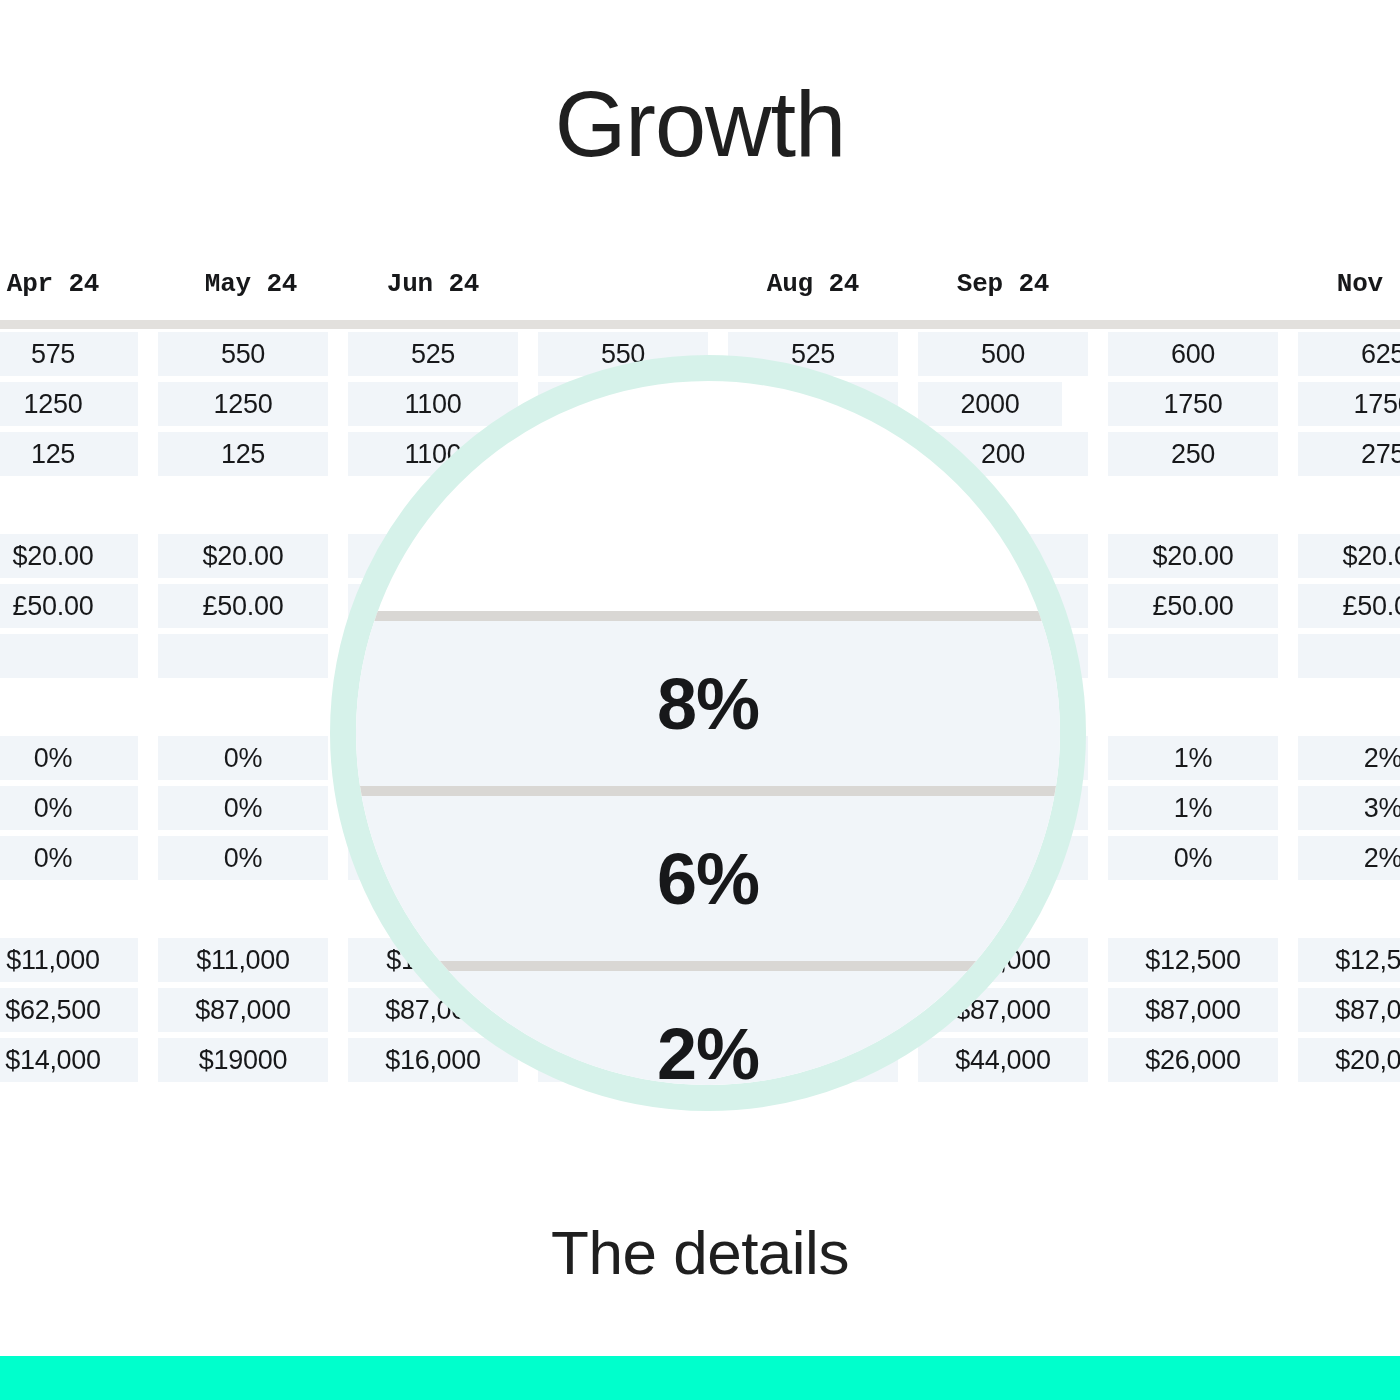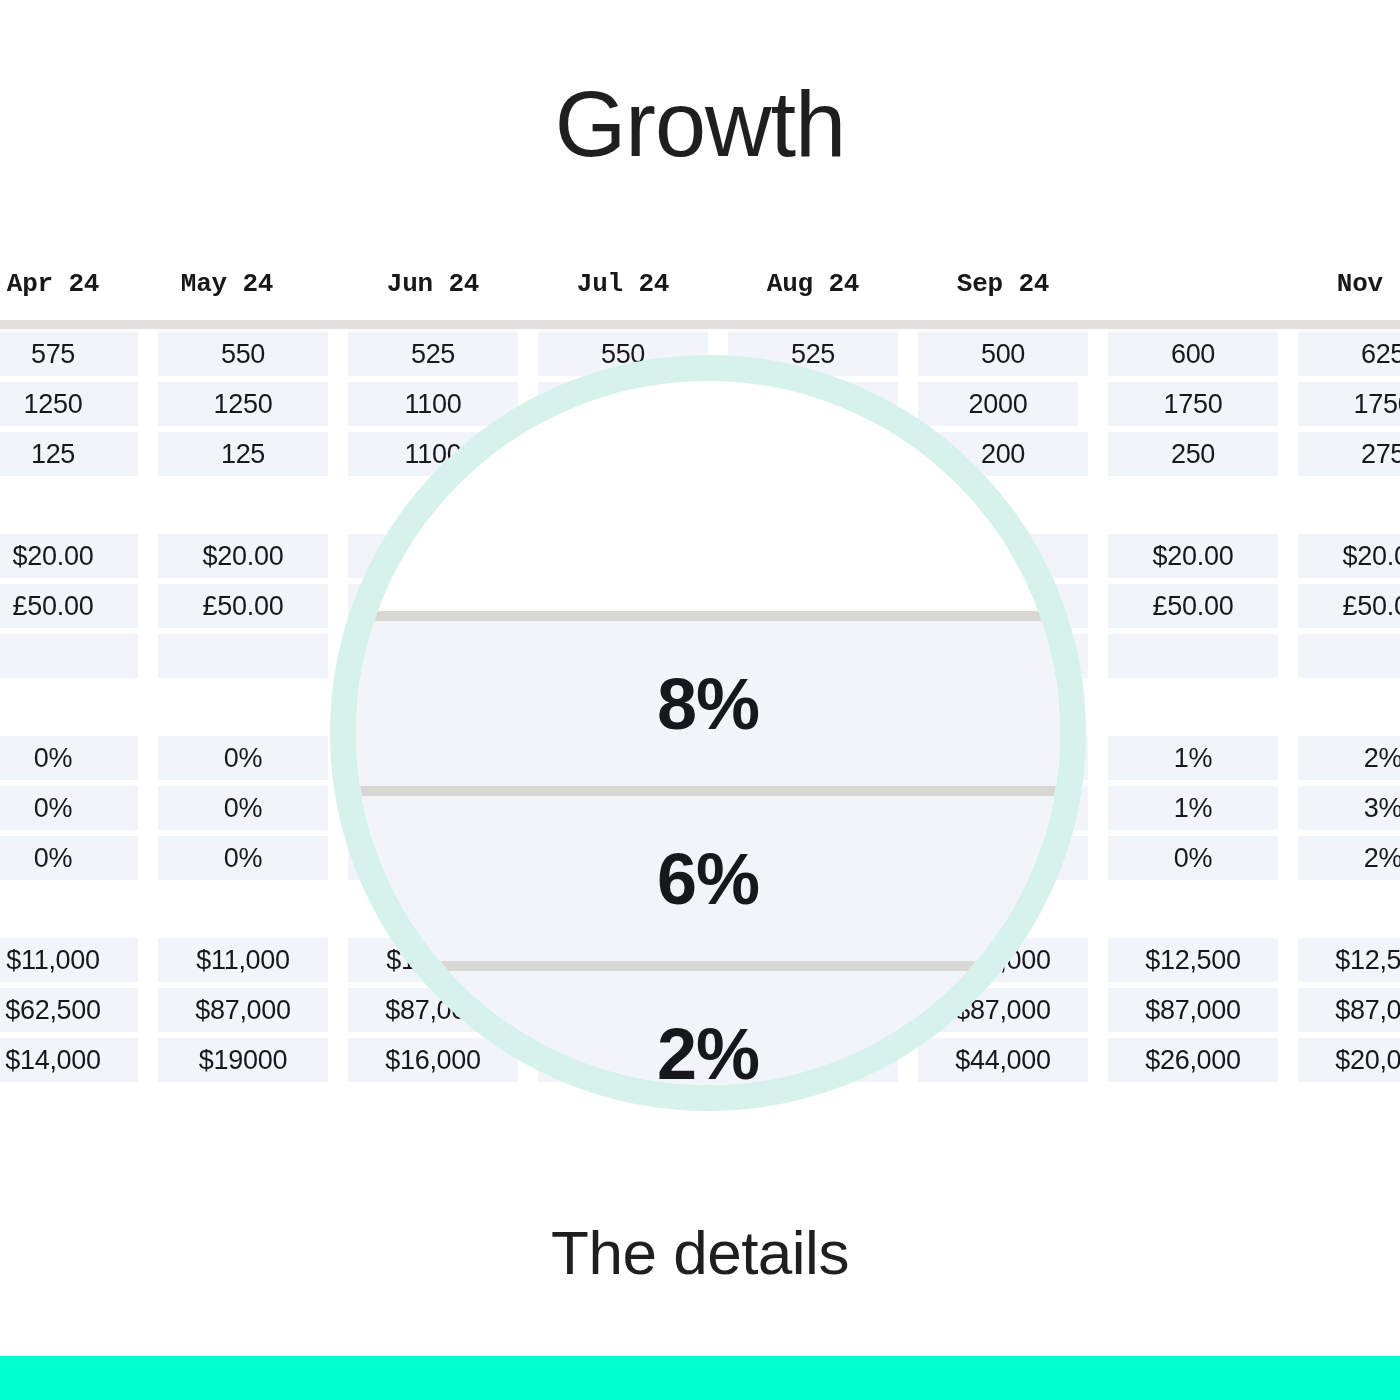--- a/index.html
+++ b/index.html
@@ -93,23 +93,22 @@
 </head>
 <body>
 
 <div id="stage">
 
   <div class="page-title">Growth</div>
 
   <div id="sheet">
     <div class="hdr-row" id="hdr-row">
         <div class="hdr-cell" style="left: -32px; width: 170px;">Apr 24</div>
-        <div class="hdr-cell" style="left: 142px; width: 170px;">May 24</div>
+        <div class="hdr-cell" style="left: 166px; width: 170px;">May 24</div>
         <div class="hdr-cell" style="left: 348px; width: 170px;">Jun 24</div>
-        <div class="hdr-cell" style="left: 538px; width: 170px;">Jul 24</div>
         <div class="hdr-cell" style="left: 728px; width: 170px;">Aug 24</div>
         <div class="hdr-cell" style="left: 918px; width: 170px;">Sep 24</div>
         <div class="hdr-cell" style="left: 1298px; width: 170px;">Nov 24</div>
       </div>
     <div class="hdr-sep"></div>
     <div class="grid" id="grid">
         <div class="band">
           <div class="row">
             <div class="cell" style="left: -32px; width: 170px;">575</div>
             <div class="cell" style="left: 158px; width: 170px;">550</div>
@@ -119,21 +118,21 @@
             <div class="cell" style="left: 918px; width: 170px;">500</div>
             <div class="cell" style="left: 1108px; width: 170px;">600</div>
             <div class="cell" style="left: 1298px; width: 170px;">625</div>
           </div>
           <div class="row">
             <div class="cell" style="left: -32px; width: 170px;">1250</div>
             <div class="cell" style="left: 158px; width: 170px;">1250</div>
             <div class="cell" style="left: 348px; width: 170px;">1100</div>
             <div class="cell empty" style="left: 538px; width: 170px;"></div>
             <div class="cell empty" style="left: 728px; width: 170px;"></div>
-            <div class="cell" style="left: 918px; width: 160px;">2000</div>
+            <div class="cell" style="left: 918px; width: 144px;">2000</div>
             <div class="cell" style="left: 1108px; width: 170px;">1750</div>
             <div class="cell" style="left: 1298px; width: 170px;">1750</div>
           </div>
           <div class="row">
             <div class="cell" style="left: -32px; width: 170px;">125</div>
             <div class="cell" style="left: 158px; width: 170px;">125</div>
             <div class="cell" style="left: 348px; width: 170px;">1100</div>
             <div class="cell empty" style="left: 538px; width: 170px;"></div>
             <div class="cell empty" style="left: 728px; width: 170px;"></div>
             <div class="cell" style="left: 918px; width: 170px;">200</div>

